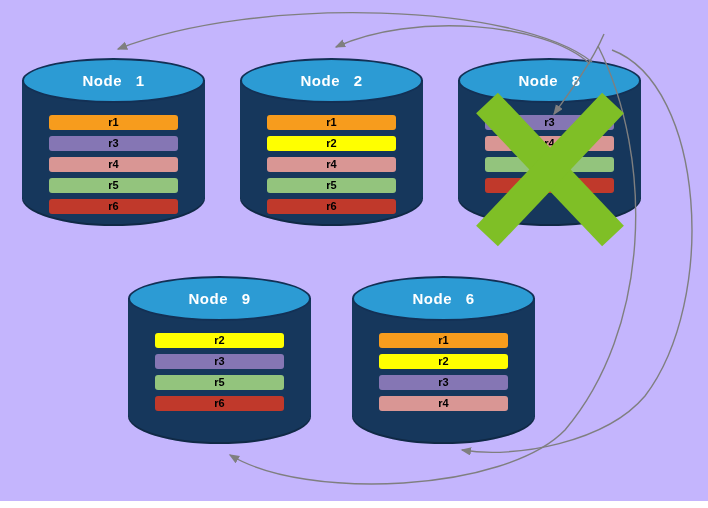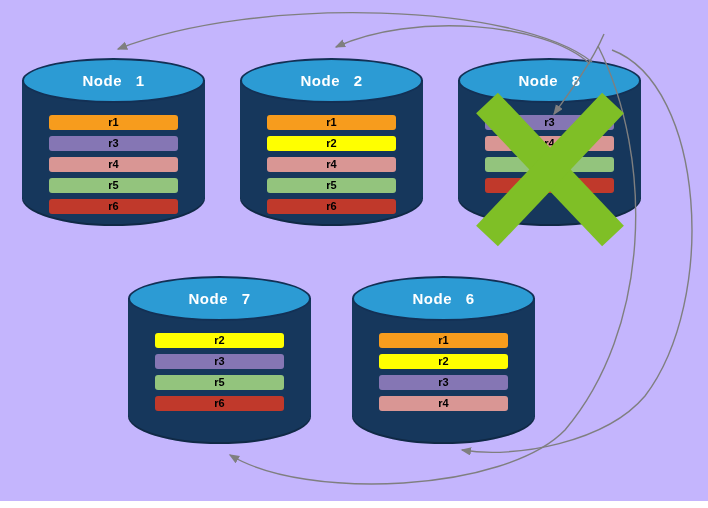--- a/index.html
+++ b/index.html
@@ -83,21 +83,21 @@
       <div class="bar" style="background: rgb(133, 118, 180);">r3</div>
       <div class="bar" style="background: rgb(217, 150, 148);">r4</div>
       <div class="bar" style="background: rgb(147, 196, 125);">r5</div>
       <div class="bar" style="background: rgb(192, 57, 43);">r6</div>
     </div>
   </div>
 
   <div class="node n4">
     <div class="cyl-body"></div>
     <div class="cyl-top">
-      <span class="node-label">Node 7</span>
+      <span class="node-label">Node 9</span>
     </div>
     <div class="bars">
       <div class="bar" style="background: rgb(255, 255, 0);">r2</div>
       <div class="bar" style="background: rgb(133, 118, 180);">r3</div>
       <div class="bar" style="background: rgb(147, 196, 125);">r5</div>
       <div class="bar" style="background: rgb(192, 57, 43);">r6</div>
     </div>
   </div>
 
   <div class="node n5">

